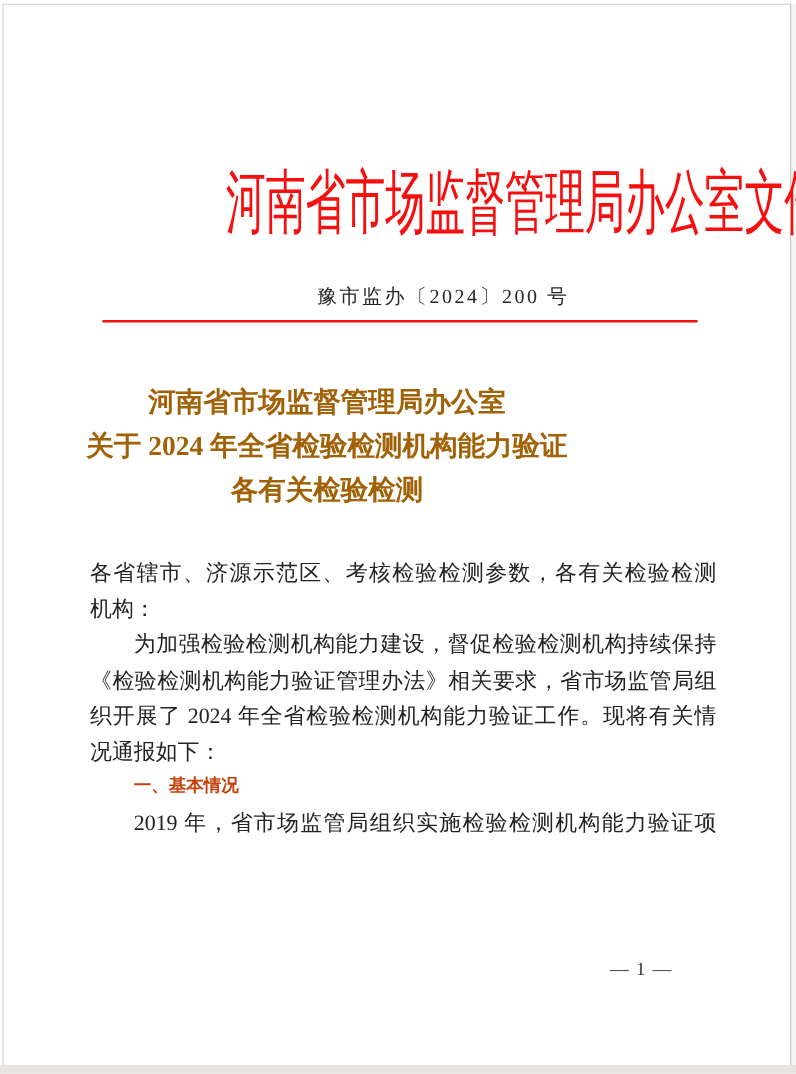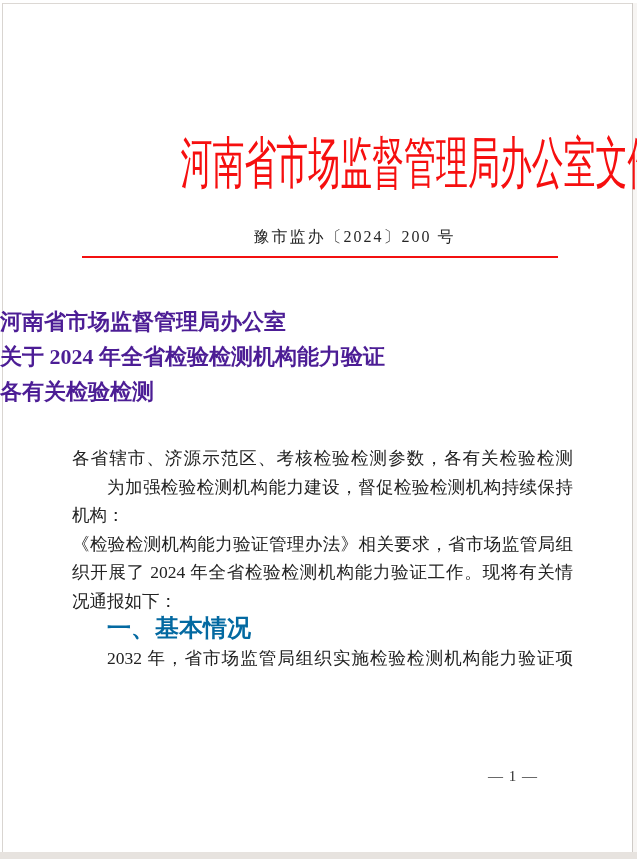--- a/index.html
+++ b/index.html
@@ -27,37 +27,37 @@
     font-weight:normal;
   }
   .docnum{
     position:absolute;left:0;top:227px;width:637px;
     text-align:center;font-size:16px;letter-spacing:2px;color:#262626;padding-left:36px;
   }
   .redrule{position:absolute;left:82px;top:256px;width:476px;height:2px;}
 
   .doctitle{
     position:absolute;left:0;top:304px;width:523px;
-    font-size:22px;line-height:35px;
-    color:#4c1d95;font-weight:600;
+    text-align:center;font-size:22px;line-height:35px;
+    color:#a16207;font-weight:600;
   }
 
   .bodytext{
     position:absolute;left:72px;top:444px;width:501px;
     font-size:17.5px;color:#222222;
   }
   .bline{
     height:28.6px;line-height:28.6px;
     text-align:left;overflow:visible;
   }
   .bline.full{text-align:justify;text-align-last:justify;}
   .bline.ind{text-indent:35px;}
   .bline.head{
-    font-family:Liberation Mono, monospace;
-    font-weight:bold;font-size:24px;color:#0369a1;
+    font-family:Liberation Serif, serif;
+    font-weight:bold;font-size:14px;color:#c2410c;
   }
 
   .pagenum{
     position:absolute;left:483px;top:768px;width:60px;
     text-align:center;font-size:15px;letter-spacing:1px;color:#333333;
   }
 </style>
 </head>
 <body>
 
@@ -77,23 +77,23 @@
   <div class="redrule" style="background: rgb(243, 16, 16);"></div>
 
   <div class="doctitle">
     <div>河南省市场监督管理局办公室</div>
     <div>关于 2024 年全省检验检测机构能力验证</div>
     <div>各有关检验检测</div>
   </div>
 
   <div class="bodytext">
       <div class="bline full">各省辖市、济源示范区、考核检验检测参数，各有关检验检测</div>
+      <div class="bline">机构：</div>
       <div class="bline full ind">为加强检验检测机构能力建设，督促检验检测机构持续保持</div>
-      <div class="bline">机构：</div>
       <div class="bline full">《检验检测机构能力验证管理办法》相关要求，省市场监管局组</div>
       <div class="bline full">织开展了 2024 年全省检验检测机构能力验证工作。现将有关情</div>
       <div class="bline">况通报如下：</div>
       <div class="bline ind head">一、基本情况</div>
-      <div class="bline full ind">2032 年，省市场监管局组织实施检验检测机构能力验证项</div>
+      <div class="bline full ind">2019 年，省市场监管局组织实施检验检测机构能力验证项</div>
     </div>
 
   <div class="pagenum">— 1 —</div>
 </div>
 
 </body></html>

